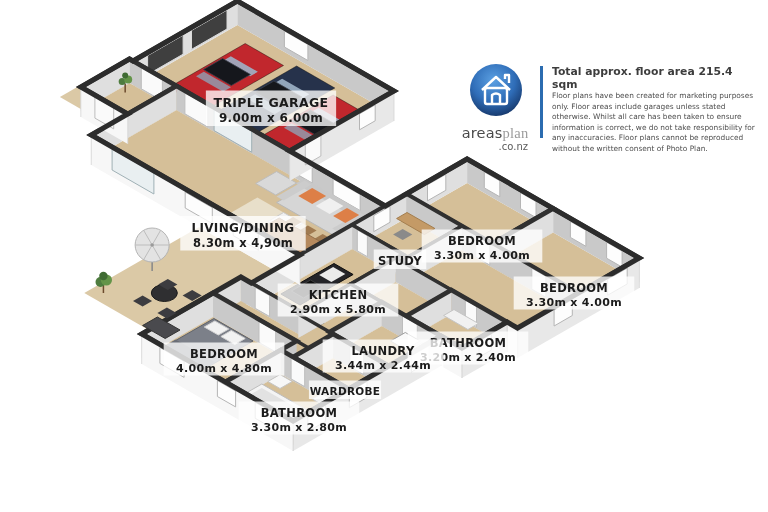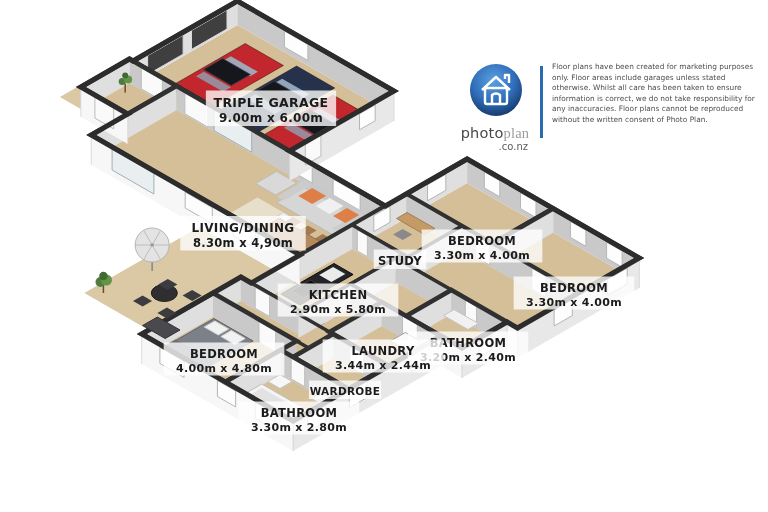--- a/index.html
+++ b/index.html
@@ -347,21 +347,22 @@
           </radialGradient>
         </defs>
         <circle cx="40" cy="28" r="26" fill="url(#lg)"></circle>
         <g stroke="#ffffff" stroke-width="2.4" fill="none" stroke-linejoin="round">
           <path d="M 26 28 L 40 15 L 54 28"></path>
           <path d="M 49 17 L 49 13 L 53 13 L 53 21"></path>
           <rect x="29" y="26" width="22" height="16" rx="2"></rect>
           <path d="M 36 42 L 36 33 Q 40 30 44 33 L 44 42"></path>
         </g>
       </svg>
-      <div class="brand"><span>photo</span><span class="plan">plan</span></div>
+      <div class="brand"><span>areas</span><span class="plan">plan</span></div>
       <div class="conz">.co.nz</div>
     </div>
     <div class="divider"></div>
     <div class="titles">
+      <div class="subtitle">Total approx. floor area 215.4 sqm</div>
       <div class="disclaimer">Floor plans have been created for marketing purposes only. Floor areas include garages unless stated otherwise. Whilst all care has been taken to ensure information is correct, we do not take responsibility for any inaccuracies. Floor plans cannot be reproduced without the written consent of Photo Plan.</div>
     </div>
   </div>
 </div>
 
 </body></html>

